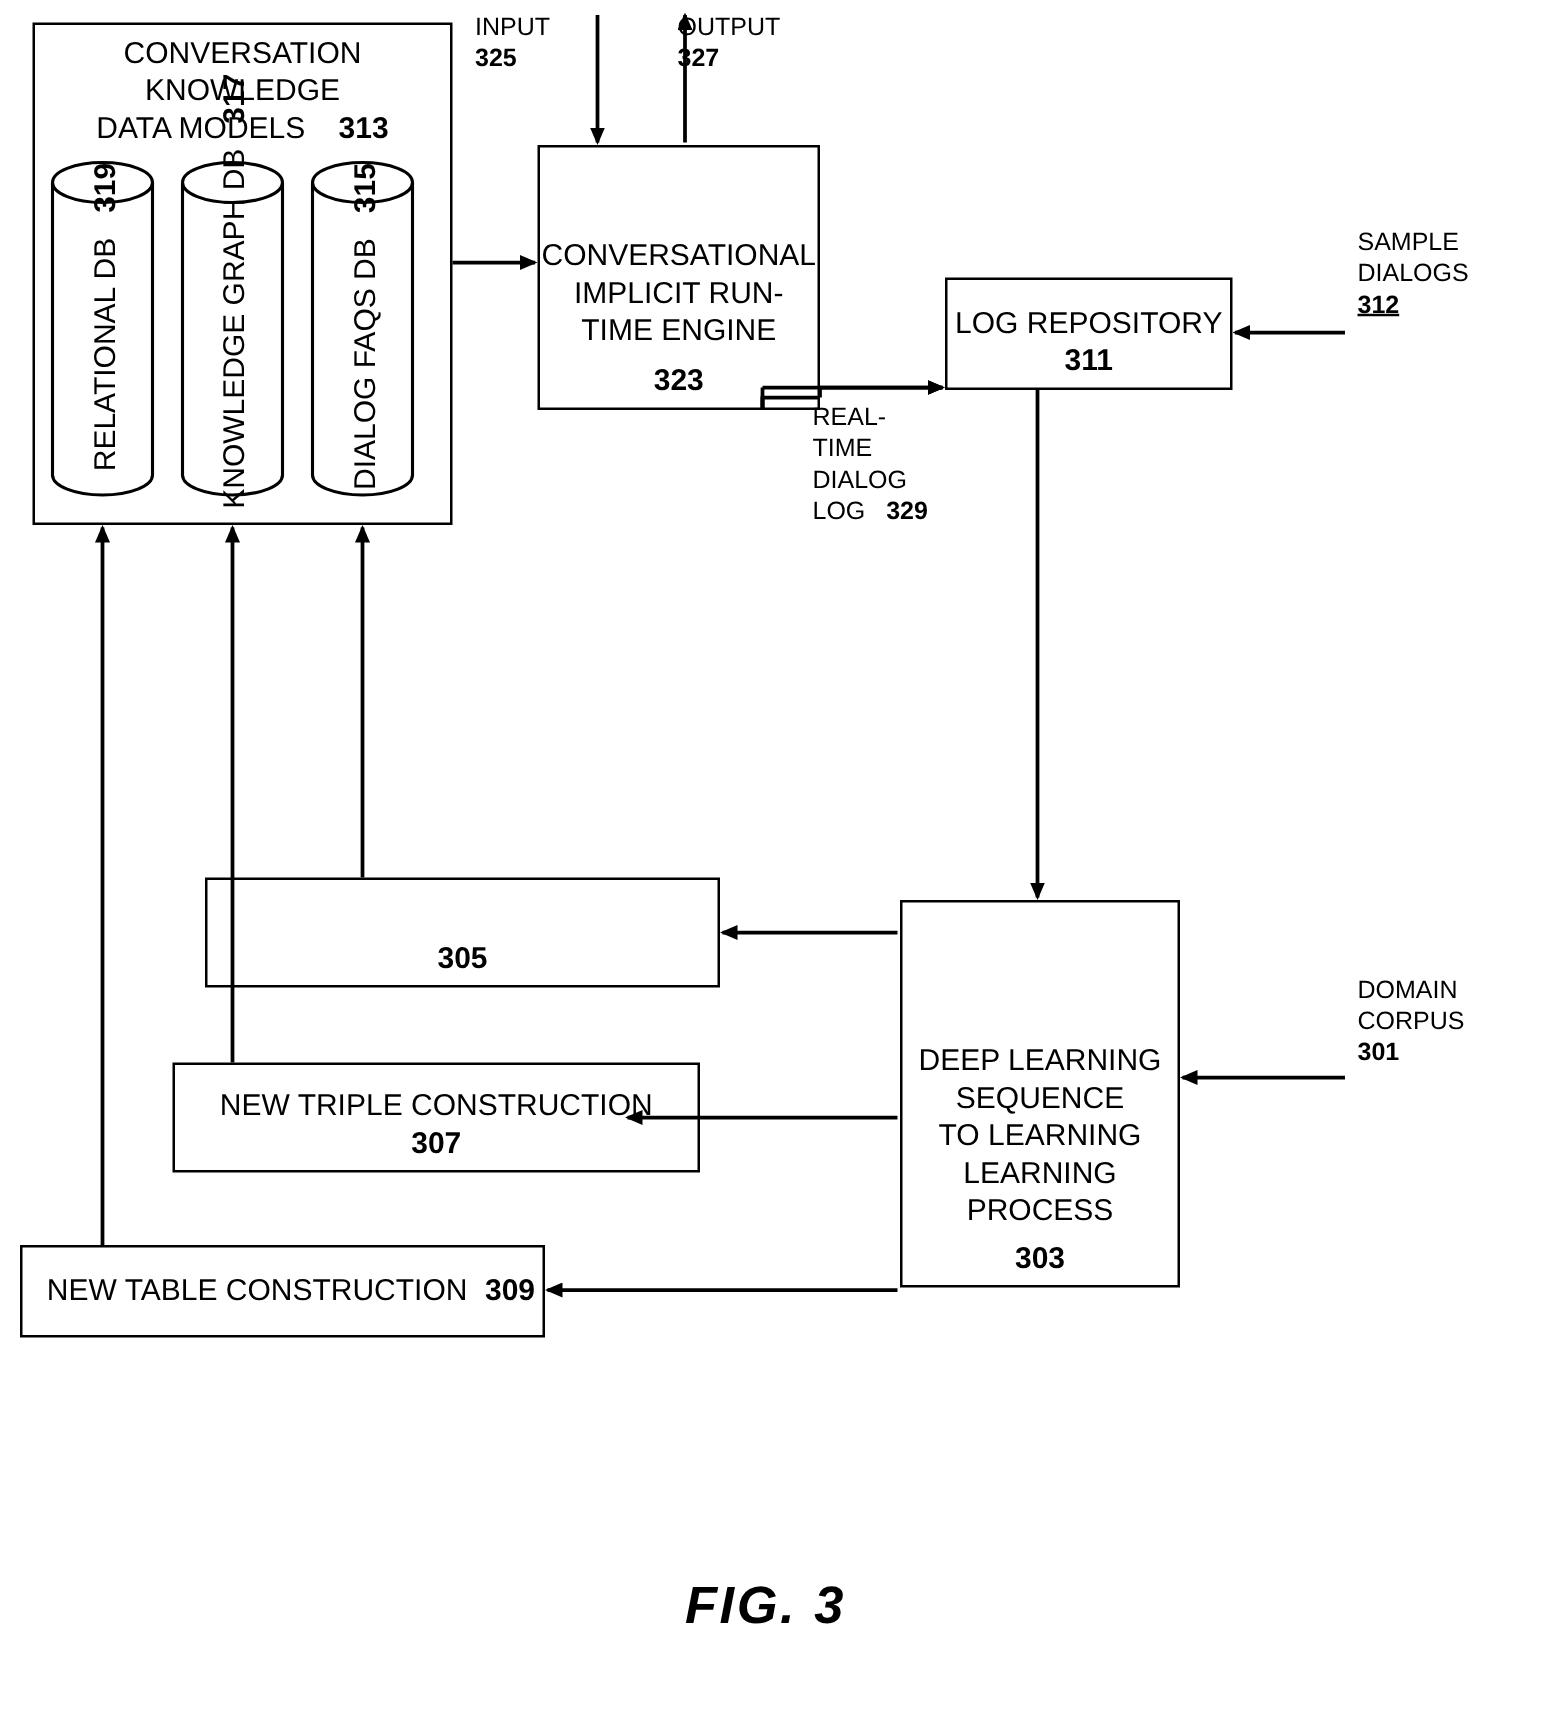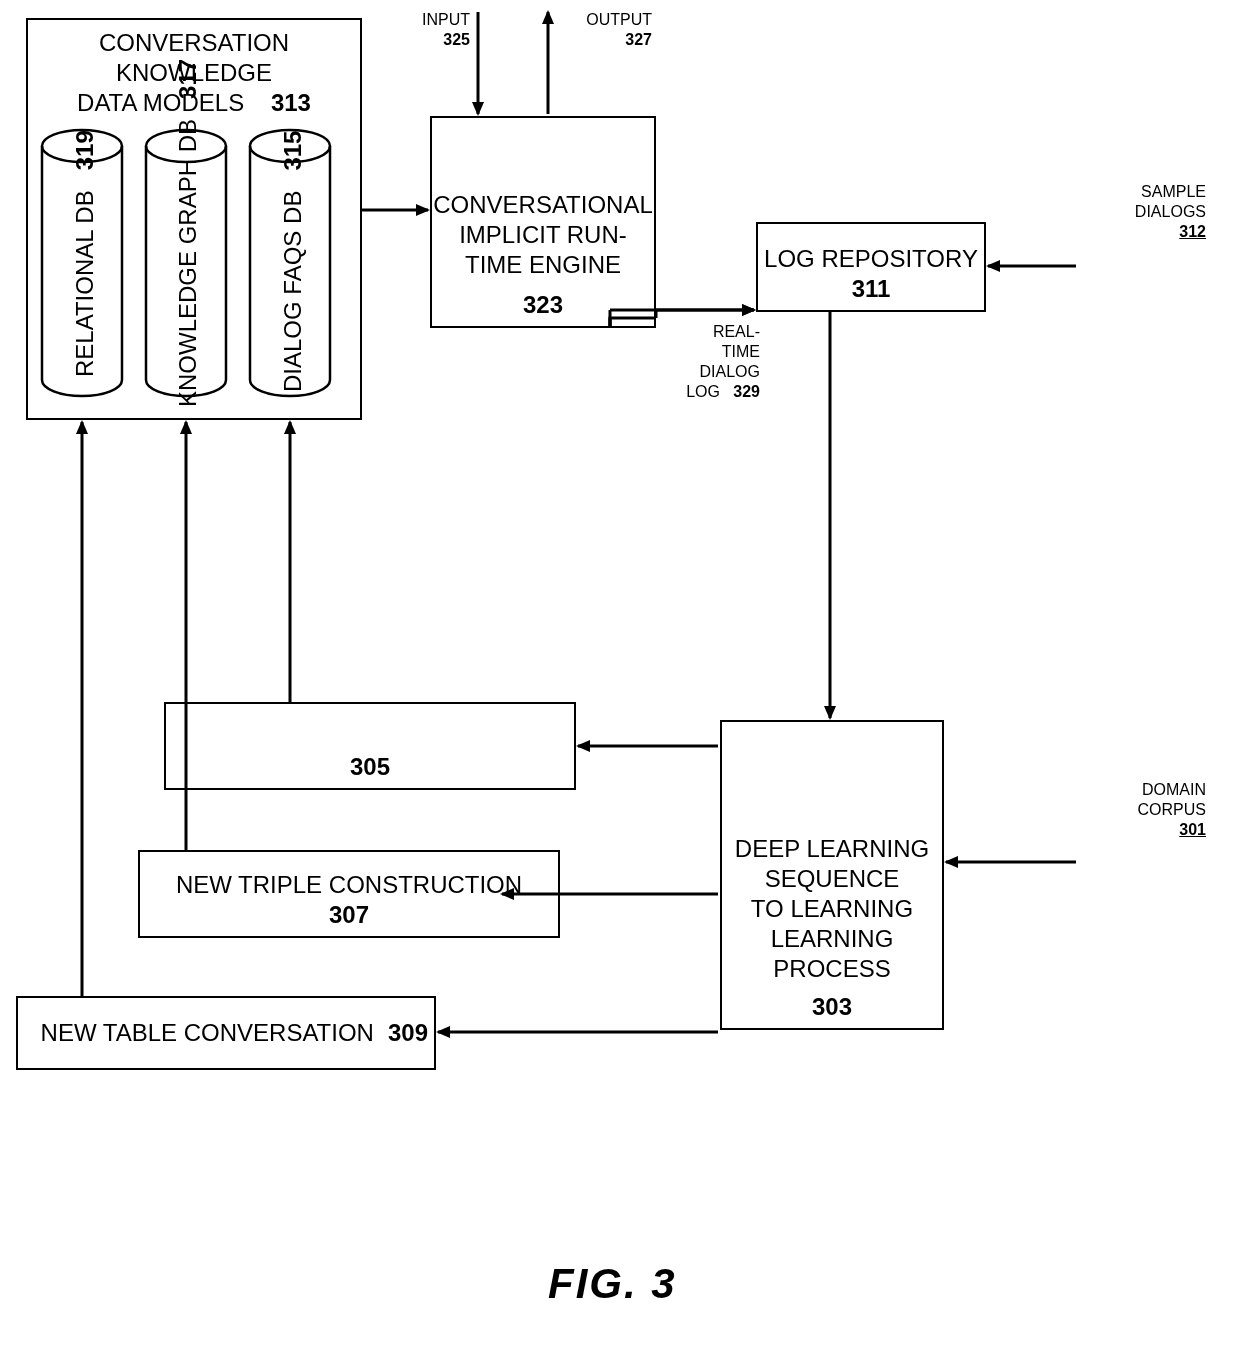--- a/index.html
+++ b/index.html
@@ -1,20 +1,20 @@
 <!DOCTYPE html>
 <html><head>
 <meta charset="utf-8">
 <style>
   html,body{margin:0;padding:0;background:#fff;font-family:Arial,Helvetica,sans-serif}
   #stage{position:relative;width:1240px;height:1368px;margin:0 auto}
   .box{position:absolute;border:2.5px solid #000;box-sizing:border-box;text-align:center;
        font-size:24px;font-weight:400;line-height:1.25;display:flex;flex-direction:column;
        align-items:center;justify-content:flex-end;padding:6px}
-  .free{position:absolute;text-align:right;font-size:16px;line-height:1.25}
+  .free{position:absolute;text-align:left;font-size:20px;line-height:1.25}
   .num{font-weight:700}
   .vlabel{position:absolute;transform:rotate(-90deg);transform-origin:center center;
           text-align:center;font-size:24px;line-height:1.25;white-space:nowrap}
   .fig{position:absolute;font-size:42px;font-weight:700;font-style:italic;letter-spacing:2px}
   svg{position:absolute;overflow:visible}
   .ln{stroke:#000;stroke-width:3;fill:none}
   .cyl{stroke:#000;stroke-width:2.5;fill:none}
 </style>
 </head>
 <body>
@@ -104,34 +104,34 @@
     <div>TO LEARNING</div>
     <div>LEARNING</div>
     <div>PROCESS</div>
     <div style="height:8px"></div>
     <div class="num">303</div>
   </div>
 
   <div class="free" style="left:1086px;top:780px;width:120px">
     <div>DOMAIN</div>
     <div>CORPUS</div>
-    <div class="num" style="text-decoration:underline">301</div>
+    <div class="num" style="">301</div>
   </div>
 
   <div class="box" style="left:164px;top:702px;width:412px;height:88px">
     <div class="num">305</div>
   </div>
 
   <div class="box" style="left:138px;top:850px;width:422px;height:88px">
     <div>NEW TRIPLE CONSTRUCTION</div>
     <div class="num">307</div>
   </div>
 
   <div class="box" style="left:16px;top:996px;width:420px;height:74px;flex-direction:row;gap:14px">
-    <span>NEW TABLE CONVERSATION</span>
+    <span>NEW TABLE CONSTRUCTION</span>
     <span class="num">309</span>
   </div>
 
   <svg style="left:0;top:0;width:1240px;height:1368px">
     <defs>
       <marker id="arw" markerWidth="14" markerHeight="12" refX="12" refY="6" orient="auto" markerUnits="userSpaceOnUse">
         <path d="M0 0 L14 6 L0 12 Z" fill="#000"></path>
       </marker>
     </defs>
 

